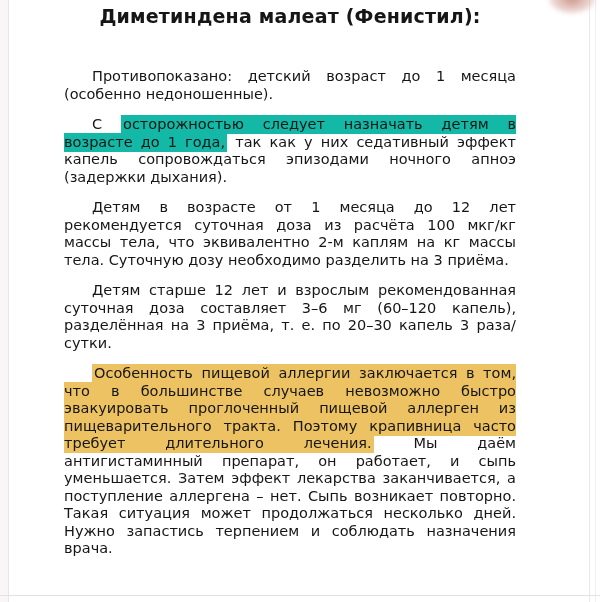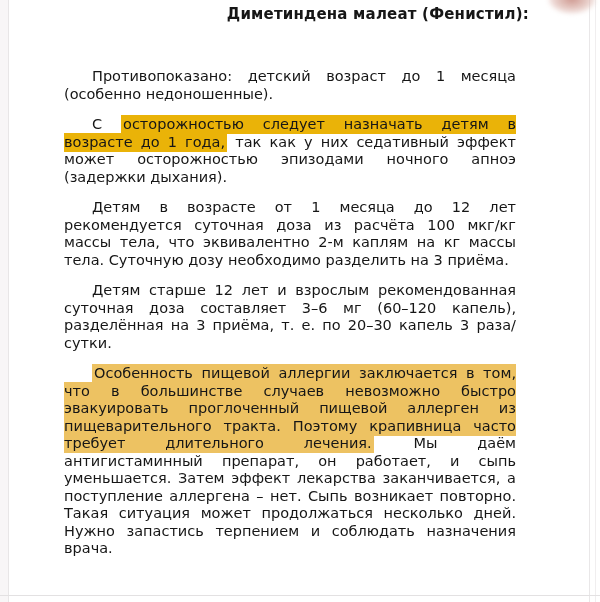--- a/index.html
+++ b/index.html
@@ -52,22 +52,22 @@
                 rgba(255,255,255,0) 90%);
     filter: blur(2px);
   }
 
   
   .doc-title {
     position: absolute;
     top: 5px; left: 51px;
     width: 478px;
     margin: 0;
-    text-align: right;
-    font-size: 15px;
+    text-align: center;
+    font-size: 19px;
     font-weight: bold;
     letter-spacing: 0.2px;
   }
 
   
   .doc-body {
     position: absolute;
     top: 55px; left: 51px;
     width: 478px;
   }
@@ -88,17 +88,17 @@
 <div class="edge-left"></div>
 <div class="edge-right-line inner"></div>
 <div class="edge-right-line outer"></div>
 <div class="bottom-divider"></div>
 <div class="corner-smudge"></div>
 
 <h1 class="doc-title">Диметиндена малеат (Фенистил):</h1>
 
 <div class="doc-body">
     <p><span>Противопоказано: детский возраст до 1 месяца (особенно недоношенные).</span></p>
-    <p><span>С </span><span class="hl" style="background-color: #eab308;">осторожностью следует назначать детям в возрасте до 1 года,</span><span> так как у них седативный эффект может осторожностью эпизодами ночного апноэ (задержки дыхания).</span></p>
+    <p><span>С </span><span class="hl" style="background-color: #14b8a6;">осторожностью следует назначать детям в возрасте до 1 года,</span><span> так как у них седативный эффект капель сопровождаться эпизодами ночного апноэ (задержки дыхания).</span></p>
     <p><span>Детям в возрасте от 1 месяца до 12 лет рекомендуется суточная доза из расчёта 100 мкг/кг массы тела, что эквивалентно 2-м каплям на кг массы тела. Суточную дозу необходимо разделить на 3 приёма.</span></p>
     <p><span>Детям старше 12 лет и взрослым рекомендованная суточная доза составляет 3–6 мг (60–120 капель), разделённая на 3 приёма, т. е. по 20–30 капель 3 раза/сутки.</span></p>
     <p><span class="hl" style="background-color: rgb(237, 194, 98);">Особенность пищевой аллергии заключается в том, что в большинстве случаев невозможно быстро эвакуировать проглоченный пищевой аллерген из пищеварительного тракта. Поэтому крапивница часто требует длительного лечения.</span><span> Мы даём антигистаминный препарат, он работает, и сыпь уменьшается. Затем эффект лекарства заканчивается, а поступление аллергена – нет. Сыпь возникает повторно. Такая ситуация может продолжаться несколько дней. Нужно запастись терпением и соблюдать назначения врача.</span></p>
   </div>
 
 </body></html>

